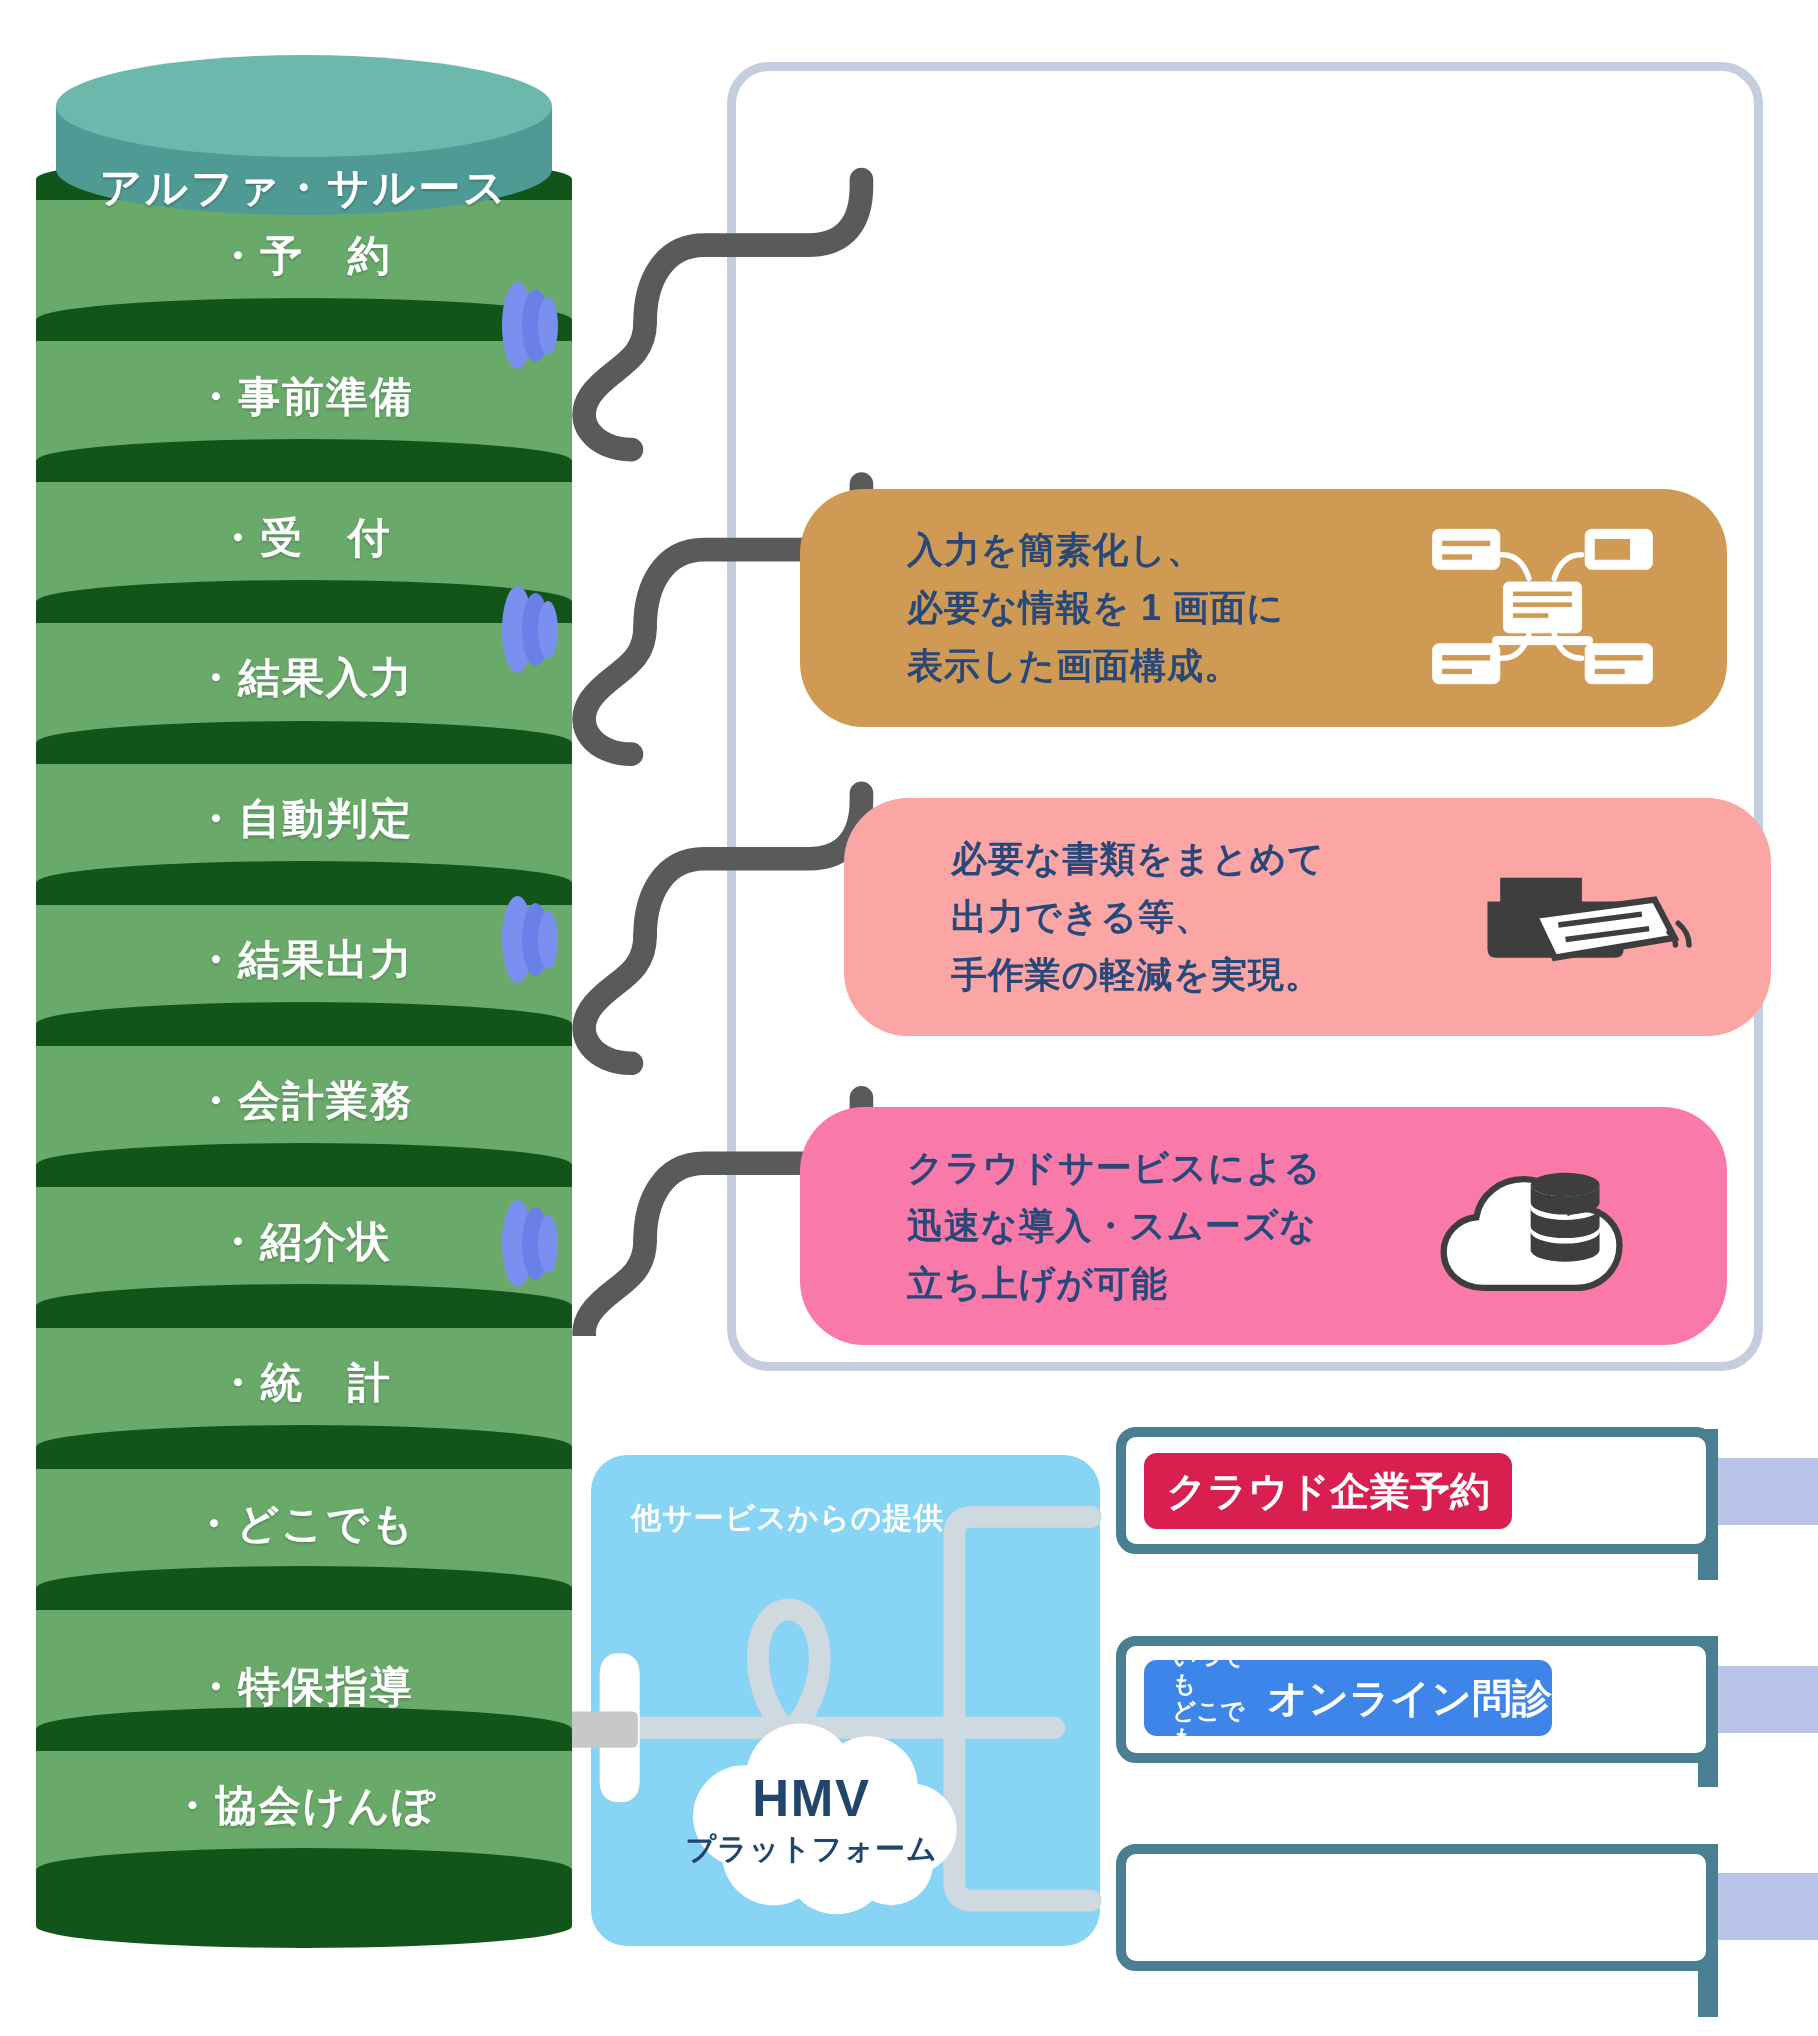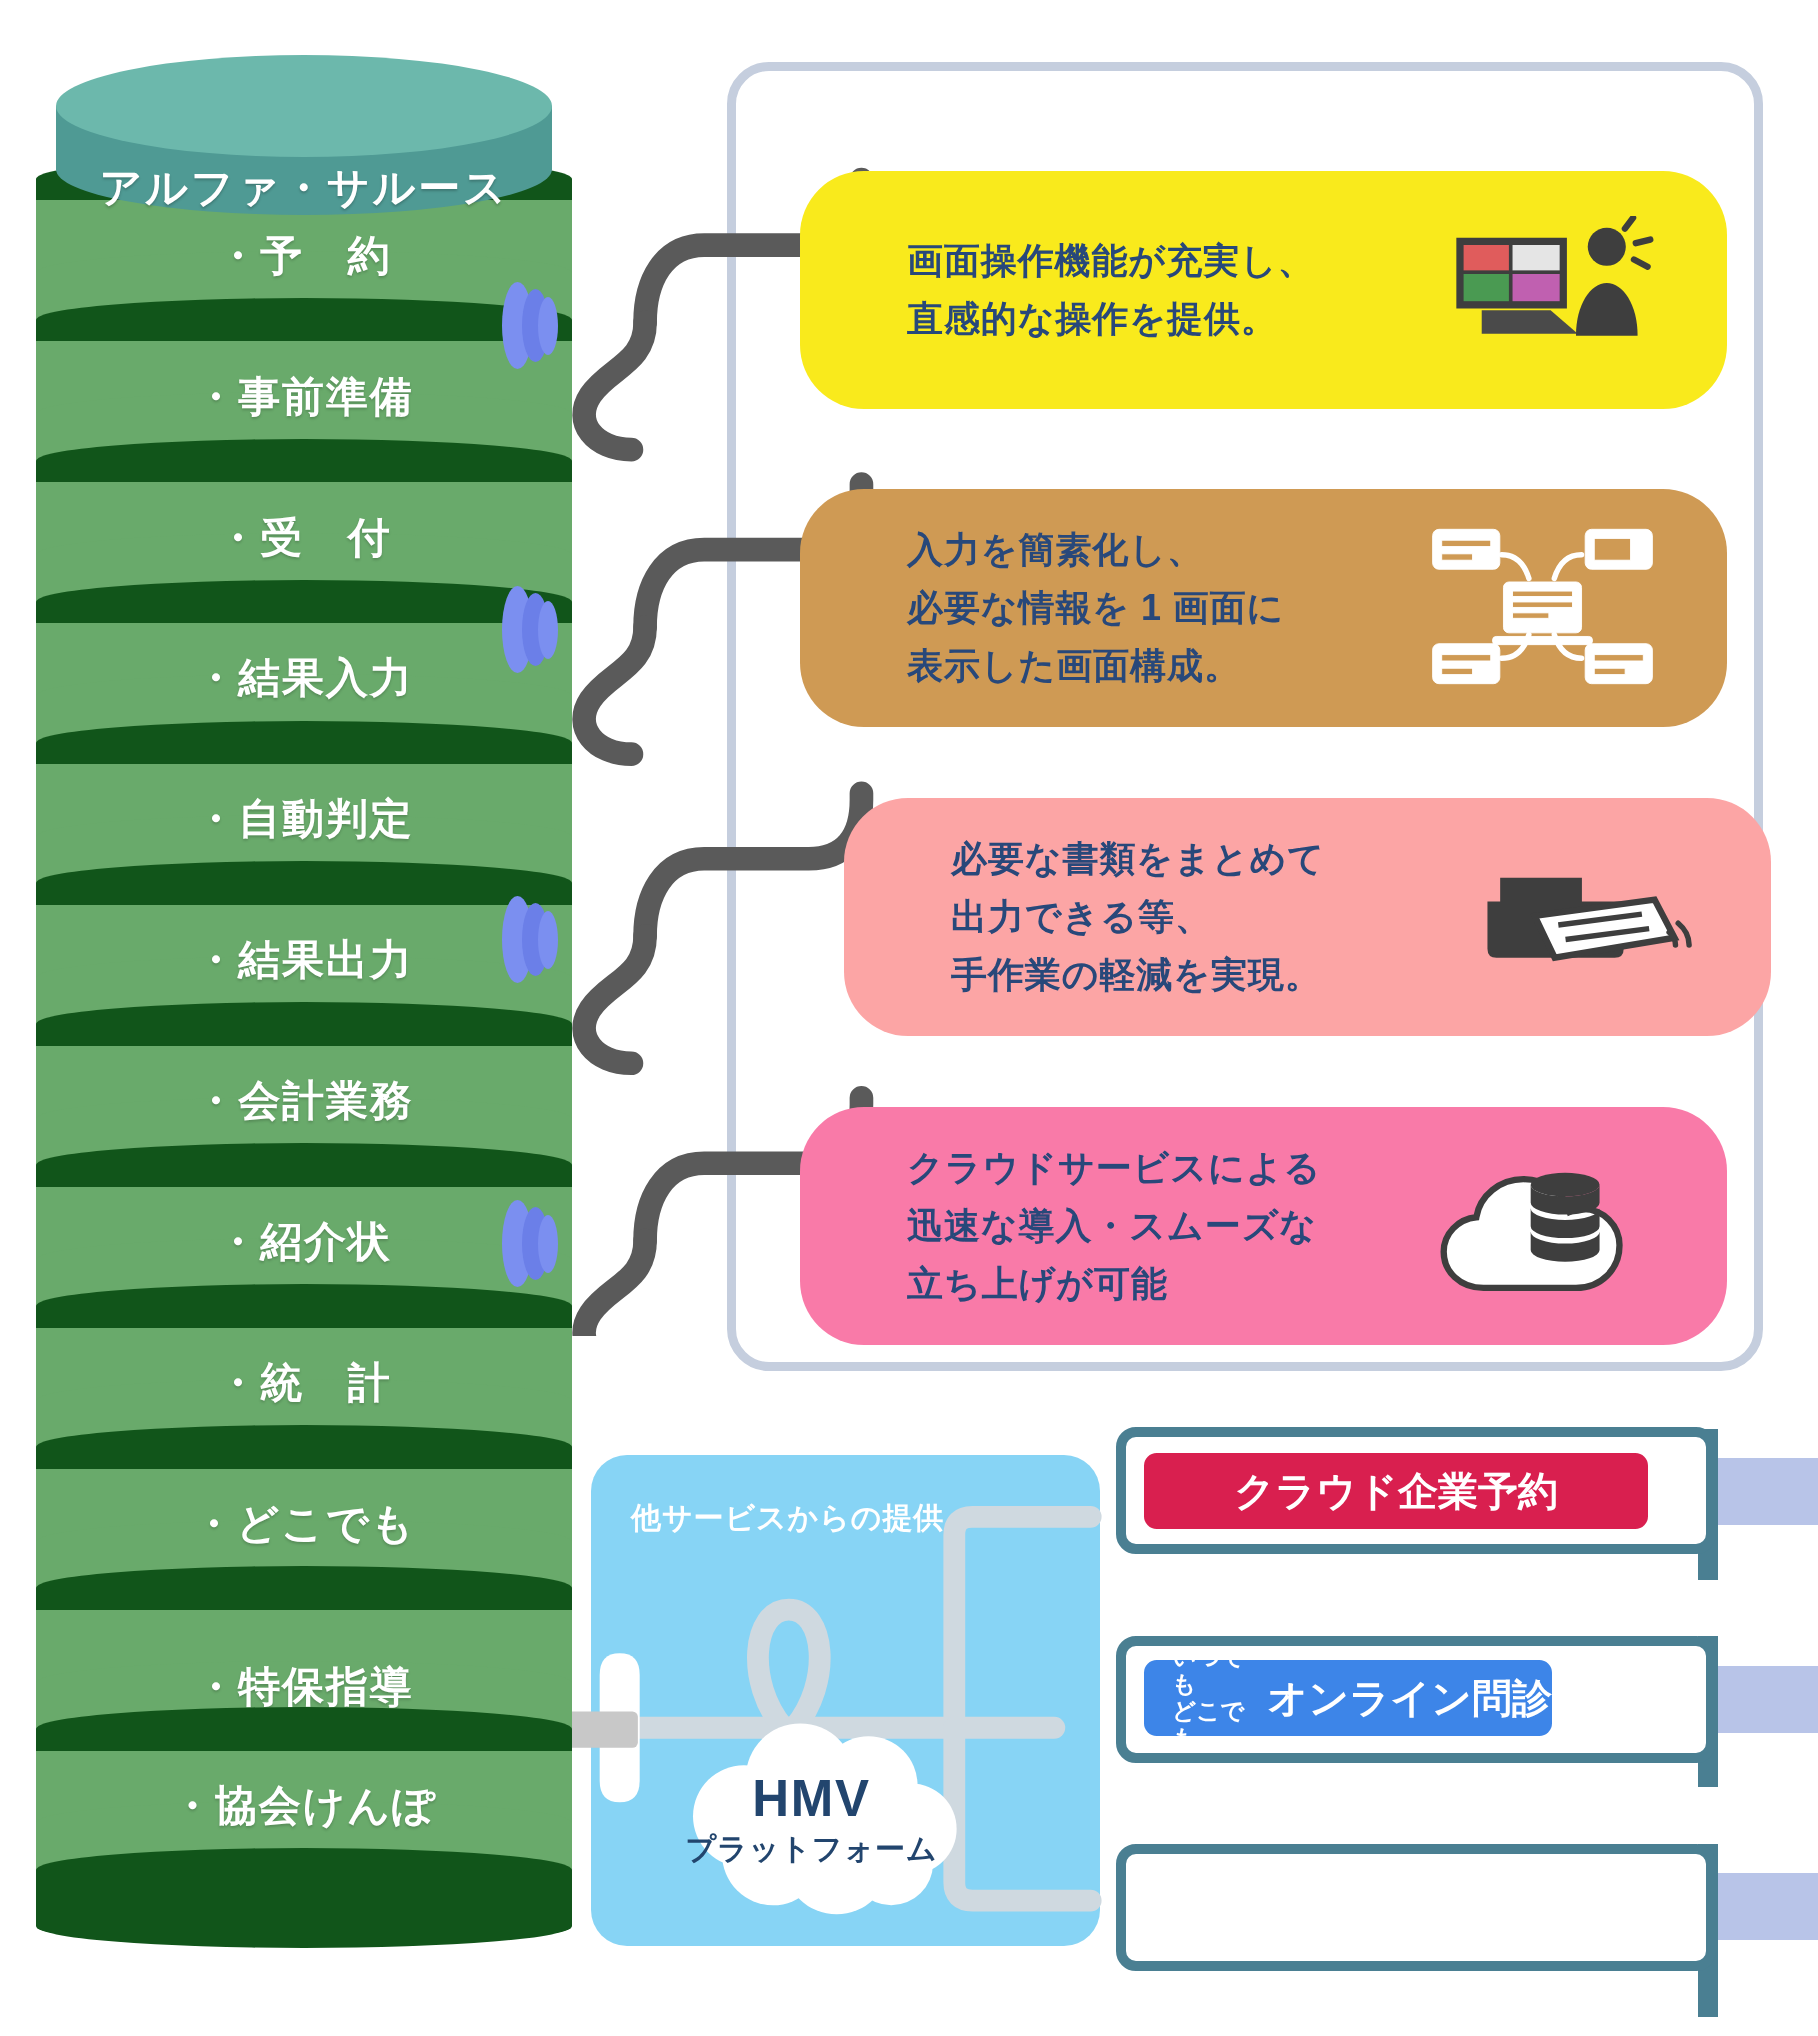--- a/index.html
+++ b/index.html
@@ -258,43 +258,20 @@
       <path d="M 110 540 C 110 585, 70 590, 50 620 C 30 650, 55 680, 95 680"></path>
       <path d="M 110 880 C 110 835, 130 795, 175 795 L 290 795 C 330 795, 348 770, 348 730 L 348 723"></path>
       <path d="M 110 880 C 110 925, 70 930, 50 960 C 30 990, 55 1020, 95 1020"></path>
       <path d="M 110 1215 C 110 1170, 130 1130, 175 1130 L 290 1130 C 330 1130, 348 1105, 348 1065 L 348 1058"></path>
       <path d="M 110 1215 C 110 1260, 70 1265, 50 1295 C 30 1325, 55 1355, 95 1355"></path>
     </g>
   </svg>
 
   <div id="feature-panel"></div>
 
-  <div class="pill" style="left:800px; top:171px; width:927px; height:238px; background:#f9ea1c;">
-    <div class="pill-text">画面操作機能が充実し、
-直感的な操作を提供。</div>
-    <div class="pill-icon">
-      <svg width="209" height="145" viewBox="0 0 230 160">
-        <g>
-          <path d="M10 24 h122 v78 h-122 z" fill="#3e3e3e"></path>
-          <rect x="18" y="32" width="50" height="28" fill="#e05c5c"></rect>
-          <rect x="72" y="32" width="52" height="28" fill="#e5e5e5"></rect>
-          <rect x="18" y="64" width="50" height="30" fill="#4a9a52"></rect>
-          <rect x="72" y="64" width="52" height="30" fill="#c060b0"></rect>
-          <path d="M38 104 l76 0 l30 26 l-106 0 z" fill="#4a4a4a"></path>
-          <circle cx="176" cy="34" r="21" fill="#3e3e3e"></circle>
-          <path d="M142 132 c0-34 16-58 34-58 c18 0 34 24 34 58 z" fill="#3e3e3e"></path>
-          <g stroke="#3e3e3e" stroke-width="7" stroke-linecap="round">
-            <line x1="196" y1="14" x2="205" y2="2"></line>
-            <line x1="208" y1="30" x2="224" y2="26"></line>
-            <line x1="206" y1="48" x2="221" y2="56"></line>
-          </g>
-        </g>
-      </svg>
-    </div>
-  </div>
 
   <div class="pill" style="left:800px; top:489px; width:927px; height:238px; background:#cf9a54;">
     <div class="pill-text">入力を簡素化し、
 必要な情報を 1 画面に
 表示した画面構成。</div>
     <div class="pill-icon">
       <svg width="227" height="162" viewBox="0 0 250 178">
         <g fill="#ffffff" stroke="#ffffff">
           <rect x="4" y="4" width="74" height="44" rx="7" fill="#ffffff"></rect>
           <rect x="14" y="16" width="54" height="7" fill="#cf9a54"></rect>
@@ -401,21 +378,21 @@
   <div class="svc-outer" style="left:1116px; top:1844px; width:600px; height:127px;"></div>
 
   <div class="svc-bar" style="left:1600px; top:1458px; width:218px; height:67px;"></div>
   <div class="svc-bar" style="left:1627px; top:1666px; width:191px; height:67px;"></div>
   <div class="svc-bar" style="left:1491px; top:1873px; width:327px; height:67px;"></div>
 
   <div class="svc-rail" style="left:1698px; top:1429px; width:20px; height:151px;"></div>
   <div class="svc-rail" style="left:1698px; top:1636px; width:20px; height:151px;"></div>
   <div class="svc-rail" style="left:1698px; top:1844px; width:20px; height:173px;"></div>
 
-  <div class="svc-badge" style="left:1144px; top:1453px; width:504px; height:76px; background:#d91f4f; font-size:40px;">
+  <div class="svc-badge" style="left:1144px; top:1453px; width:368px; height:76px; background:#d91f4f; font-size:40px;">
     <span>クラウド企業予約</span>
   </div>
 
   <div class="svc-badge" style="left:1144px; top:1660px; width:408px; height:76px; background:#3d85e8; font-size:40px; padding-left:28px;">
     <span style="font-size:23.6px; line-height:1.15; white-space:pre-line; text-align:left; margin-right:12.7px;">いつでも
 どこでも</span>
     <span>オンライン問診</span>
   </div>
 
 

